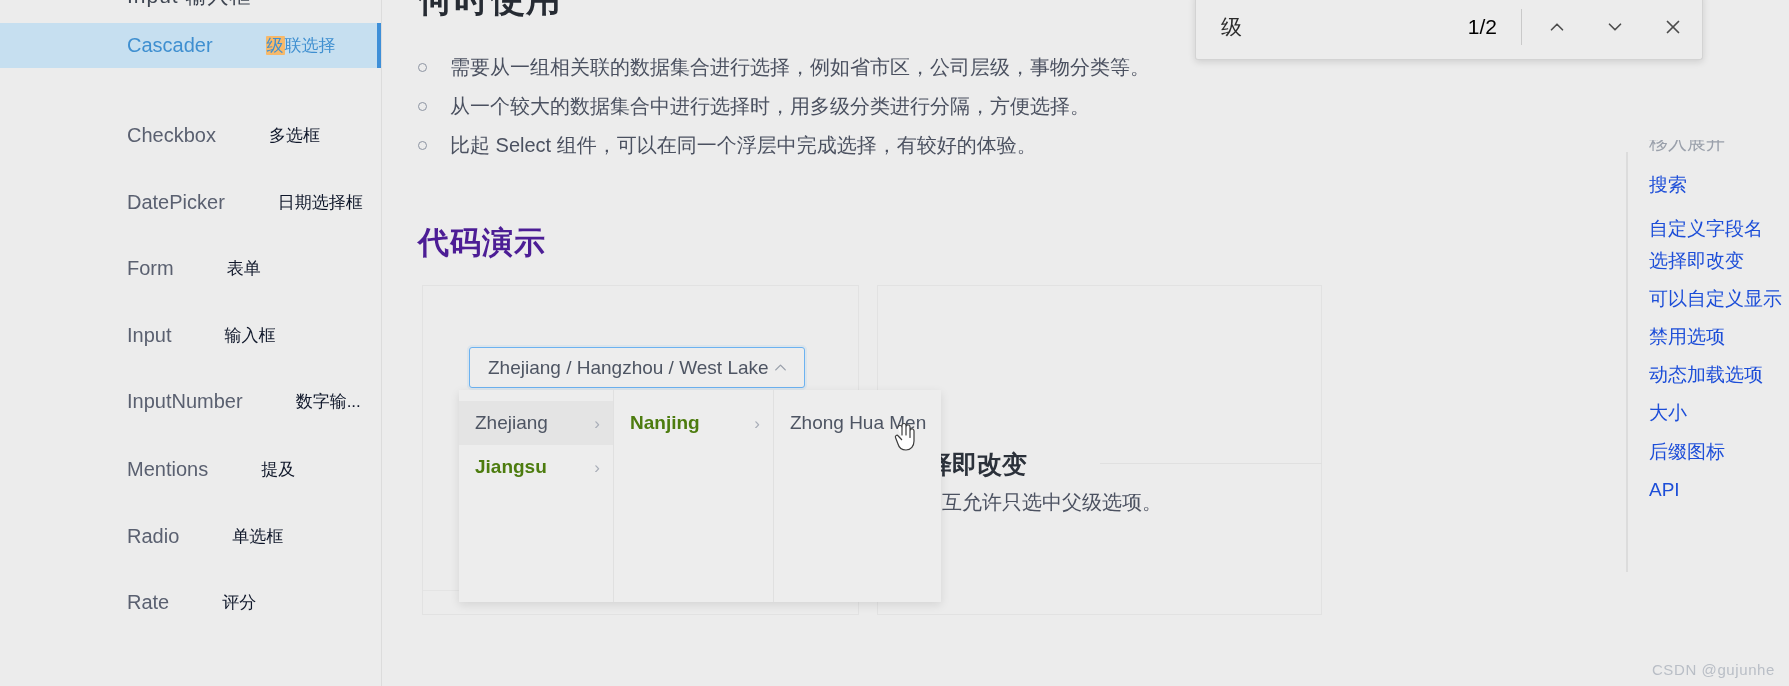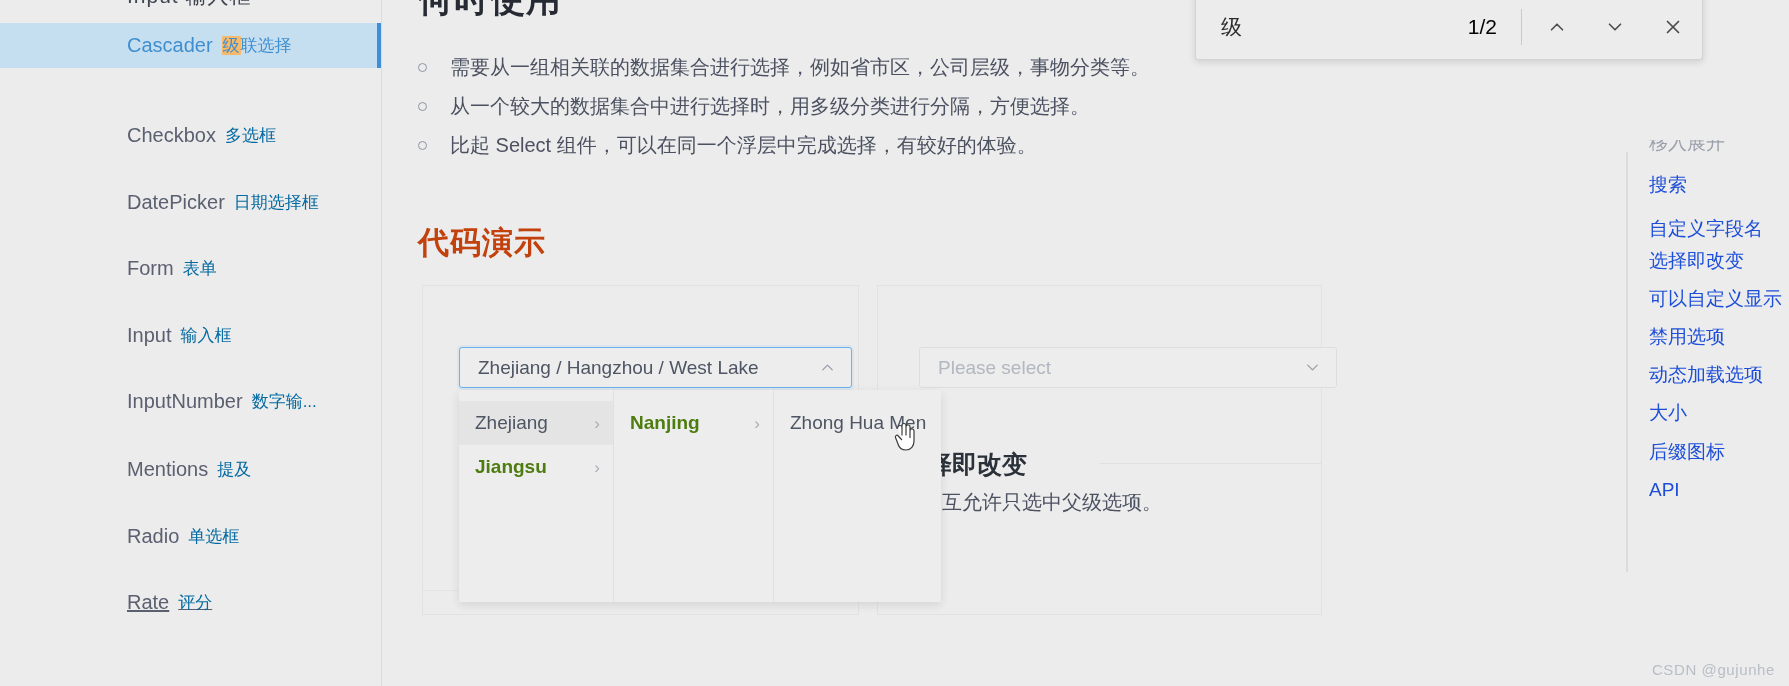--- a/index.html
+++ b/index.html
@@ -50,23 +50,24 @@
     width: 381px;
     height: 45px;
     display: flex;
     align-items: center;
     padding-left: 127px;
     box-sizing: border-box;
     font-size: 20px;
     color: #5a6070;
     white-space: nowrap;
     cursor: pointer;
+    gap: 44px;
   }
   .sb-item .cn {
-    color: #0369a1;
+    color: #0f172a;
     font-size: 17px;
     margin-left: 9px;
   }
   .sb-item.active {
     background: #c6dff0;
     color: #3f8fd0;
   }
   .sb-item.active .cn { color: #3f8fd0; }
   .sb-item.active::after {
     content: "";
@@ -129,21 +130,21 @@
     flex: 0 0 auto;
     box-sizing: border-box;
   }
 
   #demo-heading {
     position: absolute;
     left: 36px;
     top: 222px;
     font-size: 31px;
     font-weight: 600;
-    color: #c2410c;
+    color: #4c1d95;
     letter-spacing: 1px;
   }
 
   
   .demo-card {
     position: absolute;
     background: #ececec;
     border: 1px solid #e2e2e2;
     box-sizing: border-box;
   }
@@ -167,23 +168,23 @@
     border-radius: 3px;
     display: flex;
     align-items: center;
     box-sizing: border-box;
     background: #ededed;
     padding: 0 14px 0 18px;
     font-size: 19px;
     cursor: pointer;
   }
   #cascader-trigger {
-    left: 77px;
+    left: 87px;
     top: 347px;
-    width: 393px;
+    width: 336px;
     border: 1px solid #6cb2f0;
     color: #4e5563;
     box-shadow: 0 0 0 2px rgba(108,178,240,0.12);
     z-index: 5;
   }
   #select-placeholder {
     left: 537px;
     top: 347px;
     width: 418px;
     border: 1px solid #dedede;
@@ -463,21 +464,21 @@
     <div class="sb-item" style="top:447px;">
       <span>Mentions</span>
       <span class="cn">提及</span>
     </div>
 
     <div class="sb-item" style="top:514px;">
       <span>Radio</span>
       <span class="cn">单选框</span>
     </div>
 
-    <div class="sb-item" style="top:580px;text-decoration:underline;">
+    <div class="sb-item" style="top:580px;">
       <span>Rate</span>
       <span class="cn">评分</span>
     </div>
   </div>
 
   <div id="main">
 
     <div id="page-heading">何时使用</div>
 
     <div class="bullet-list">
@@ -522,28 +523,20 @@
 
     <div class="sel-box" id="cascader-trigger">
       <span class="sel-label">Zhejiang / Hangzhou / West Lake</span>
       <span class="chev">
         <svg width="19" height="19" viewBox="0 0 24 24" fill="none" stroke="currentColor" stroke-width="1.7" stroke-linecap="round" stroke-linejoin="round">
           <polyline points="6,15 12,9 18,15"></polyline>
         </svg>
       </span>
     </div>
 
-    <div class="sel-box" id="select-placeholder">
-      <span class="sel-label">Please select</span>
-      <span class="chev">
-        <svg width="19" height="19" viewBox="0 0 24 24" fill="none" stroke="currentColor" stroke-width="1.7" stroke-linecap="round" stroke-linejoin="round">
-          <polyline points="6,9 12,15 18,9"></polyline>
-        </svg>
-      </span>
-    </div>
 
     <div id="cascader-menus">
 
       <div class="cas-col" id="cas-col-0">
         <div class="cas-item hovered">
           <span class="cas-text">Zhejiang</span>
           <span class="cas-arrow">›</span>
         </div>
         <div class="cas-item bold">
           <span class="cas-text">Jiangsu</span>

